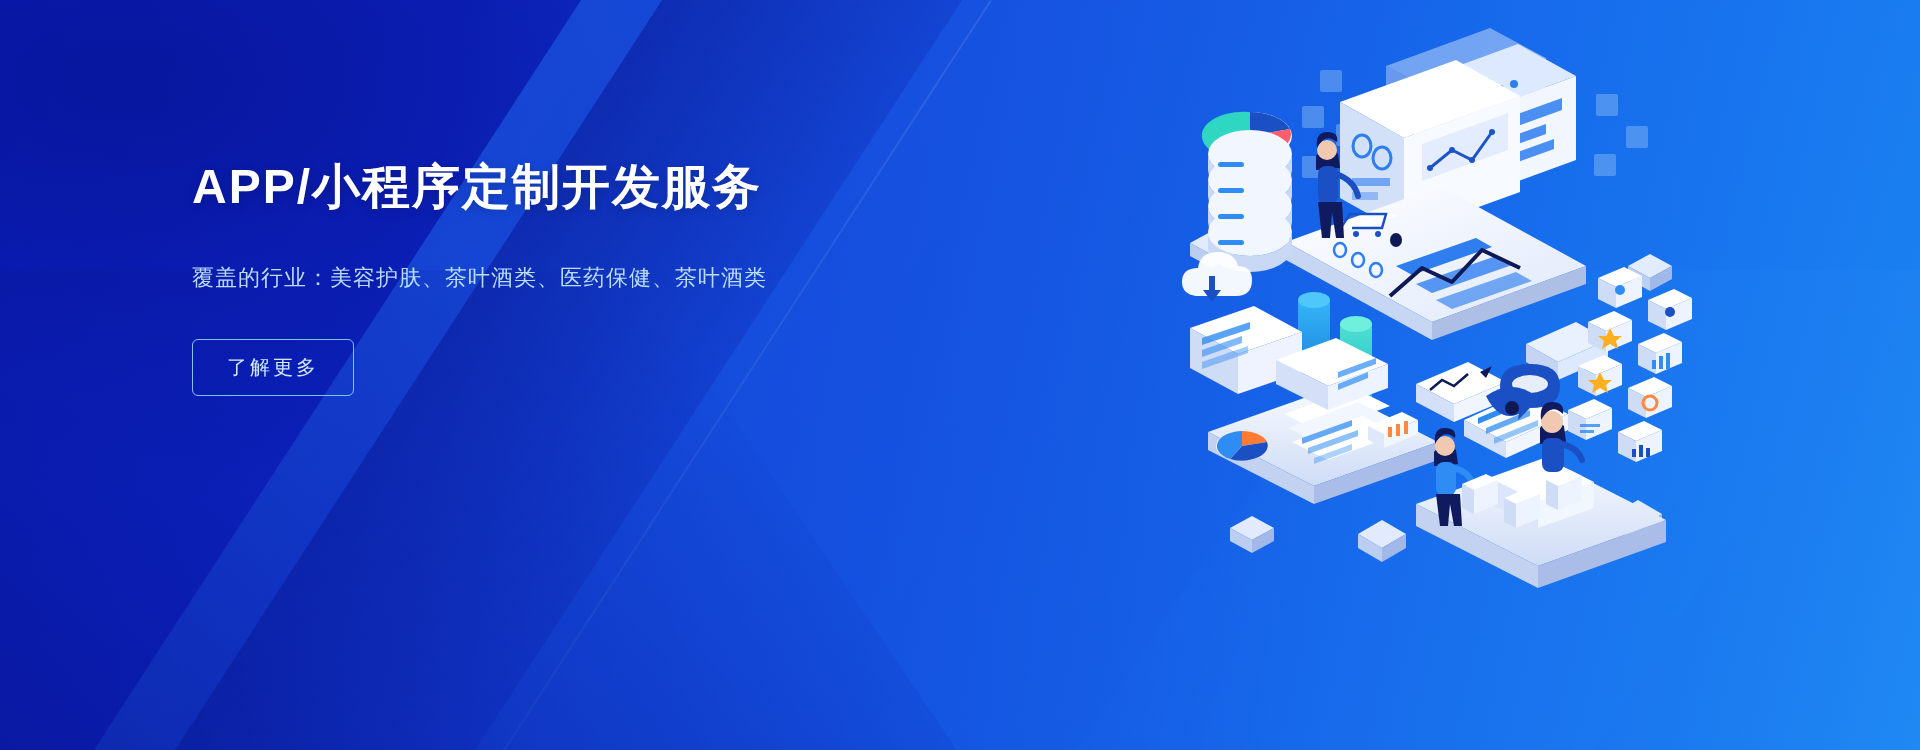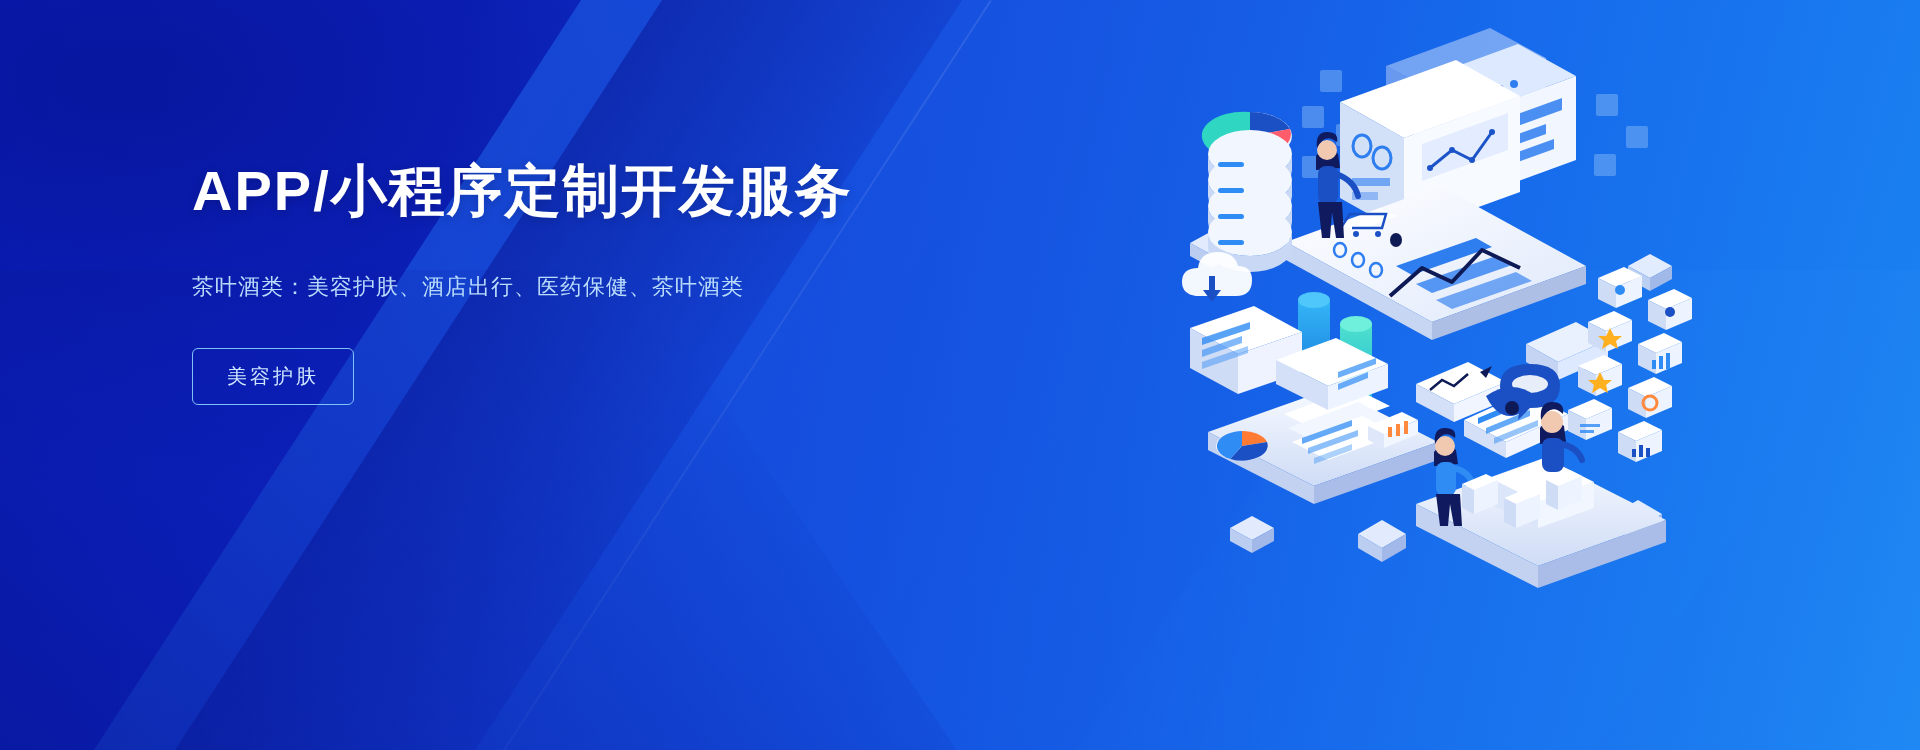--- a/index.html
+++ b/index.html
@@ -60,21 +60,21 @@
     transform-origin: top left;
   }
 
   
   .copy {
     position: absolute;
     left: 192px; top: 160px;
     z-index: 6;
   }
   .headline {
-    font-size: 56px;
+    font-size: 48px;
     line-height: 1.12;
     font-weight: bold;
     color: #ffffff;
     letter-spacing: 2px;
     white-space: nowrap;
     text-shadow: 0 2px 10px rgba(0,0,10,0.18);
   }
   .sub {
     margin-top: 44px;
     font-size: 22px;
@@ -114,24 +114,24 @@
   <div class="facet facet-e"></div>
   <div class="facet facet-a"></div>
   <div class="facet facet-b"></div>
   <div class="facet facet-c"></div>
   <div class="facet facet-d"></div>
   <div class="facet facet-f"></div>
 
   <div class="copy">
     <h1 class="headline">APP/小程序定制开发服务</h1>
     <div class="sub">
-      <div>茶叶酒类：美容护肤、酒店出行、医药保健、茶叶酒类</div>
+      <div>覆盖的行业：美容护肤、茶叶酒类、医药保健、茶叶酒类</div>
     </div>
     <div>
-      <button class="cta">美容护肤</button>
+      <button class="cta">了解更多</button>
     </div>
   </div>
 
   <div class="art">
     <svg viewBox="0 0 620 620" xmlns="http://www.w3.org/2000/svg">
       <defs>
         <linearGradient id="gWhite" x1="0" y1="0" x2="1" y2="1">
           <stop offset="0%" stop-color="#ffffff"></stop>
           <stop offset="100%" stop-color="#dfe8fb"></stop>
         </linearGradient>

